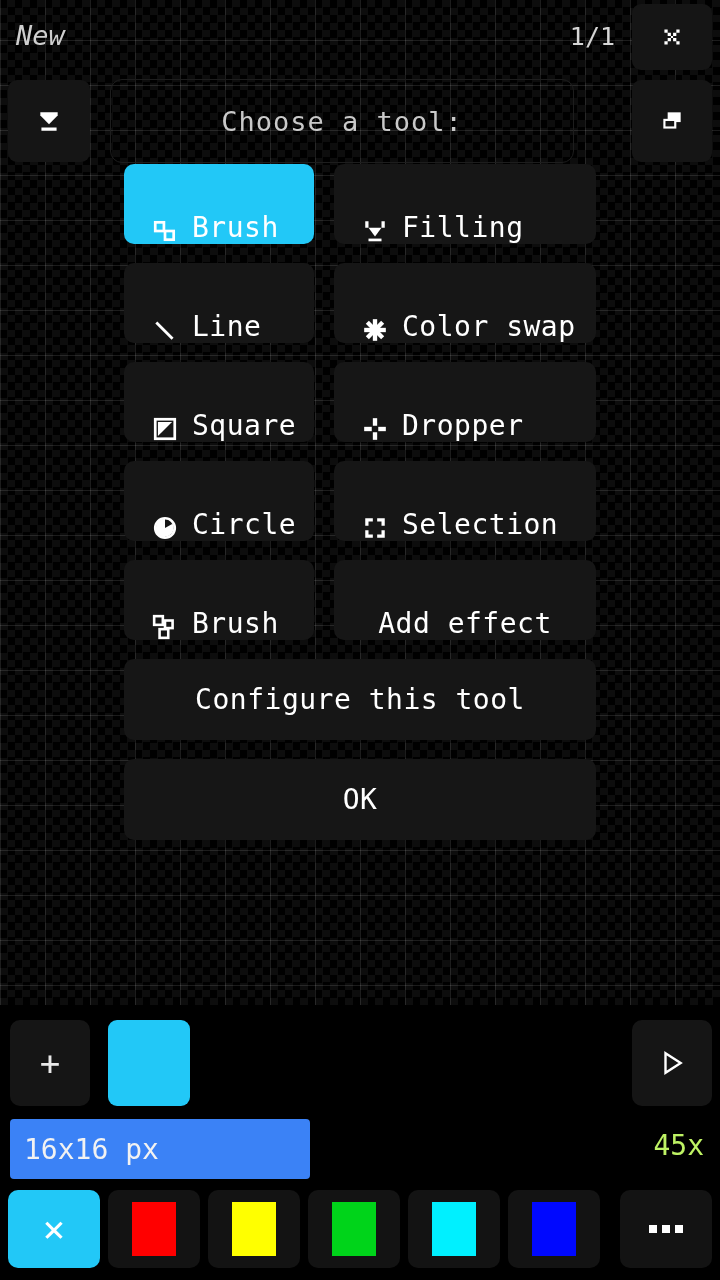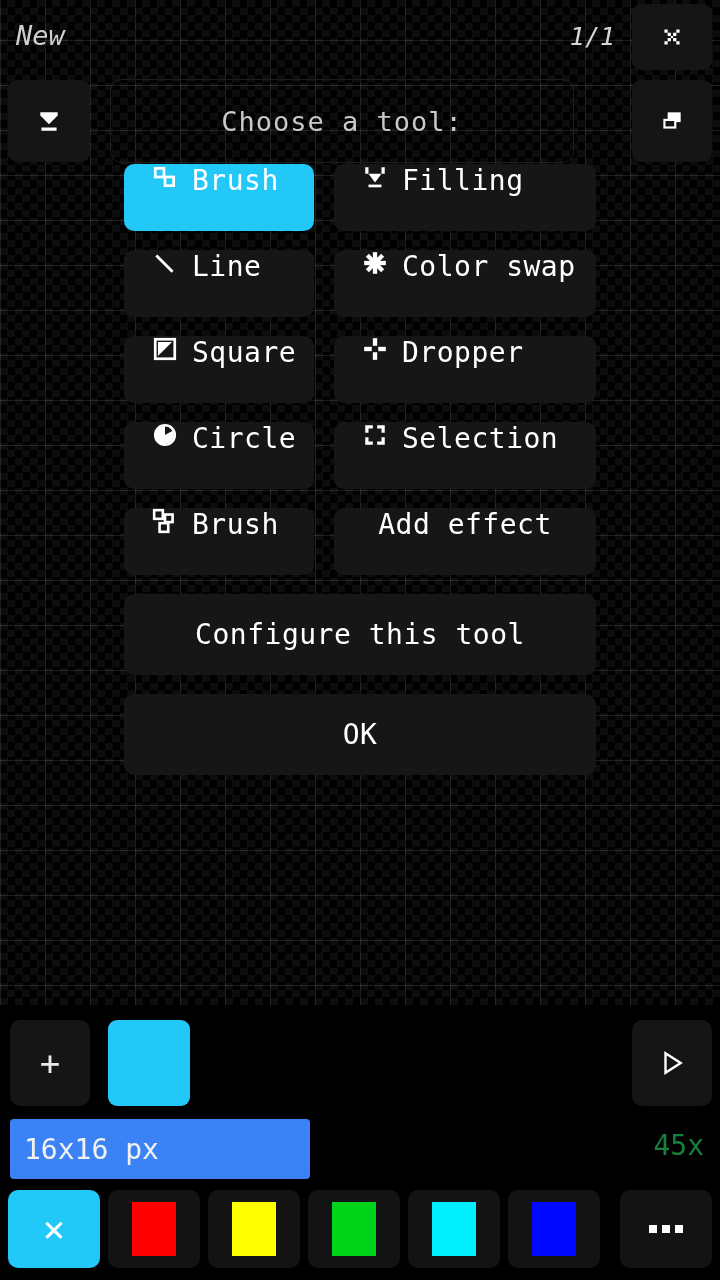--- a/index.html
+++ b/index.html
@@ -46,21 +46,20 @@
     font-size: 27px;
     color: #cfcfcf;
     letter-spacing: 0px;
     font-style: italic;
   }
   #frame-counter {
     position: absolute;
     right: 105px; top: 22px;
     font-size: 25px;
     color: #d6d6d6;
-    font-style: italic;
   }
 
   .sq-btn {
     position: absolute;
     background: #151515;
     border-radius: 9px;
     display: flex;
     align-items: center;
     justify-content: center;
   }
@@ -92,25 +91,25 @@
     position: absolute;
     left: 124px; top: 164px;
     width: 472px;
   }
   .tool-row {
     display: flex;
     gap: 20px;
     margin-bottom: 19px;
   }
   .tool-btn {
-    height: 67px;
+    height: 80px;
     background: #161616;
     border-radius: 10px;
     display: flex;
-    align-items: flex-start;
+    align-items: flex-end;
     padding-left: 28px;
     gap: 14px;
     font-size: 28px;
     color: #ffffff;
     letter-spacing: 0.5px;
     white-space: nowrap;
   }
   .tool-left  { width: 190px; }
   .tool-right { width: 262px; }
   .tool-btn.selected { background: #22c8f7; }
@@ -176,21 +175,21 @@
     border-radius: 4px;
     display: flex; align-items: center;
     padding-left: 14px;
     font-size: 28px;
     color: #f2f2f2;
   }
   #zoom-level {
     position: absolute;
     right: 16px; top: 124px;
     font-size: 28px;
-    color: #15803d;
+    color: #bef264;
   }
 
   
   #palette {
     position: absolute;
     left: 0; top: 1190px;
     width: 720px; height: 84px;
     display: flex;
     gap: 0px;
     padding: 0 8px;

